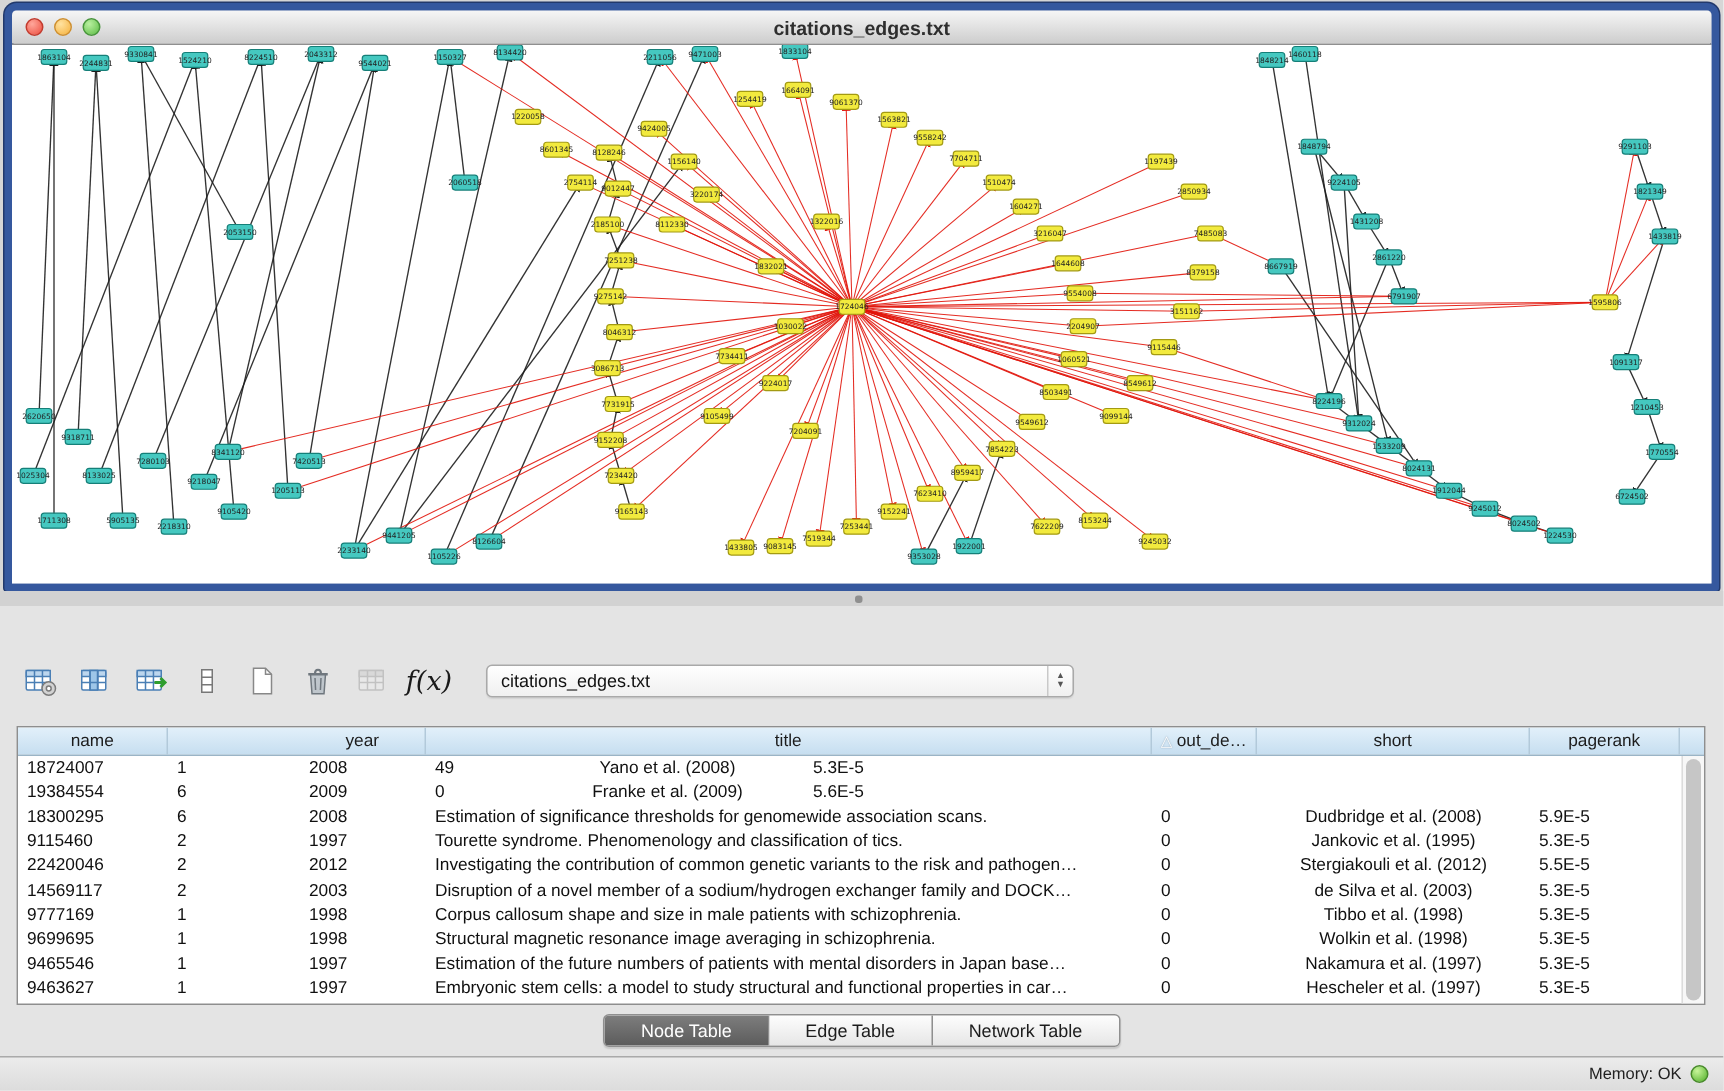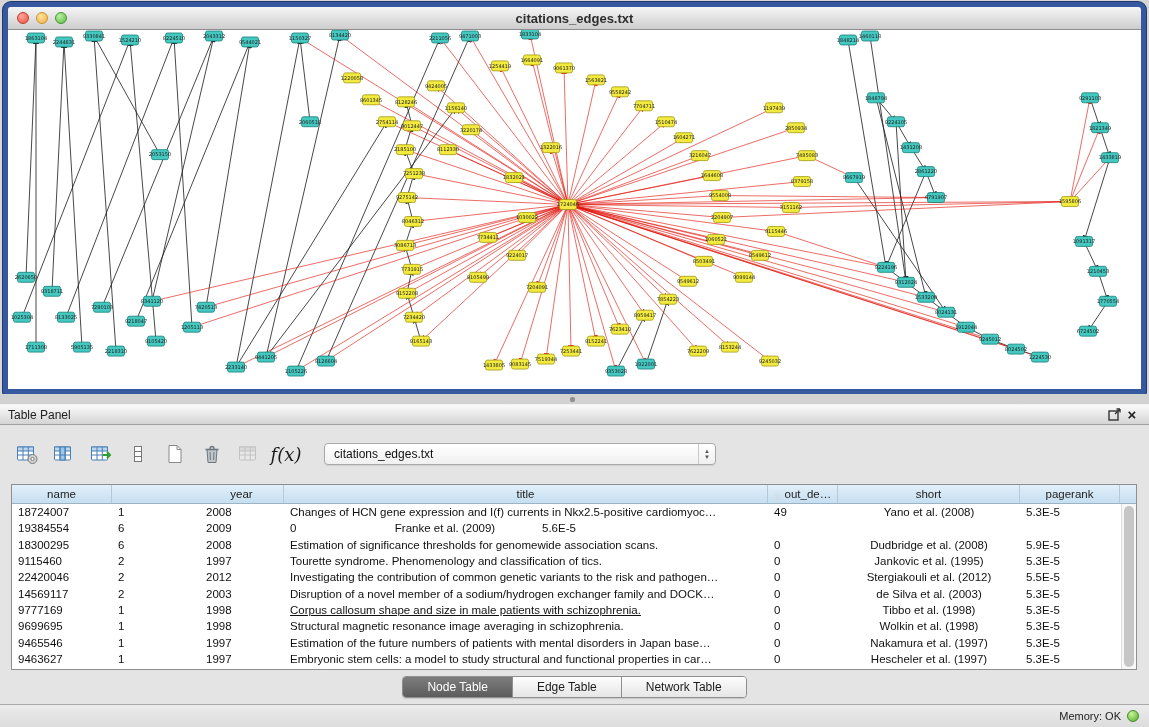--- a/index.html
+++ b/index.html
@@ -739,31 +739,20 @@
         </g>
       </svg>
   </div>
 </div>
 
 <div class="splitter">
   <div class="grip"></div>
 </div>
 
 <div class="table-panel">
-  <div class="panel-header">
-    <span class="ptitle">Table Panel</span>
-    <span class="spacer"></span>
-    <span class="ph-icon">
-      <svg width="13" height="13" viewBox="0 0 13 13">
-          <rect x="1" y="3" width="9" height="9" fill="none" stroke="#333" stroke-width="1.4"></rect>
-          <path d="M7 6 L12 1 M12 1 L8.5 1 M12 1 L12 4.5" stroke="#333" stroke-width="1.4" fill="none"></path>
-        </svg>
-    </span>
-    <span class="ph-icon ph-close">×</span>
-  </div>
 
   <div class="toolbar" id="toolbar">
       <div class="tb-btn">
         <svg width="22" height="22" viewBox="0 0 22 22">
           <rect x="1.5" y="4" width="16" height="13" rx="1" fill="#fff" stroke="#4a7fb5"></rect>
           <rect x="1.5" y="4" width="16" height="4" fill="#bcd6ee" stroke="#4a7fb5"></rect>
           <line x1="7" y1="4" x2="7" y2="17" stroke="#4a7fb5"></line>
           <line x1="12.3" y1="4" x2="12.3" y2="17" stroke="#4a7fb5"></line>
           <line x1="1.5" y1="12" x2="17.5" y2="12" stroke="#4a7fb5"></line>
           <circle cx="16.5" cy="16" r="4.5" fill="#d2d2d2" stroke="#7a7a7a"></circle>
@@ -856,21 +845,20 @@
         </div>
         <div class="hcell" style="width: 100px;">
           <span>pagerank</span>
         </div>
       </div>
     <div class="tbody" id="tbody">
         <div class="trow">
           <div class="tcell" style="width: 100px;">18724007</div>
           <div class="tcell" style="width: 88px;">1</div>
           <div class="tcell" style="width: 84px;">2008</div>
-          <div class="tcell" style="width: 484px;">Changes of HCN gene expression and I(f) currents in Nkx2.5-positive cardiomyoc…</div>
           <div class="tcell" style="width: 70px;">49</div>
           <div class="tcell center" style="width: 182px;">Yano et al. (2008)</div>
           <div class="tcell" style="width: 100px;">5.3E-5</div>
         </div>
         <div class="trow">
           <div class="tcell" style="width: 100px;">19384554</div>
           <div class="tcell" style="width: 88px;">6</div>
           <div class="tcell" style="width: 84px;">2009</div>
           <div class="tcell" style="width: 70px;">0</div>
           <div class="tcell center" style="width: 182px;">Franke et al. (2009)</div>
@@ -909,21 +897,21 @@
           <div class="tcell" style="width: 84px;">2003</div>
           <div class="tcell" style="width: 484px;">Disruption of a novel member of a sodium/hydrogen exchanger family and DOCK…</div>
           <div class="tcell" style="width: 70px;">0</div>
           <div class="tcell center" style="width: 182px;">de Silva et al. (2003)</div>
           <div class="tcell" style="width: 100px;">5.3E-5</div>
         </div>
         <div class="trow">
           <div class="tcell" style="width: 100px;">9777169</div>
           <div class="tcell" style="width: 88px;">1</div>
           <div class="tcell" style="width: 84px;">1998</div>
-          <div class="tcell" style="width: 484px; text-decoration: underline;">Corpus callosum shape and size in male patients with schizophrenia.</div>
+          <div class="tcell" style="width: 484px;">Corpus callosum shape and size in male patients with schizophrenia.</div>
           <div class="tcell" style="width: 70px;">0</div>
           <div class="tcell center" style="width: 182px;">Tibbo et al. (1998)</div>
           <div class="tcell" style="width: 100px;">5.3E-5</div>
         </div>
         <div class="trow">
           <div class="tcell" style="width: 100px;">9699695</div>
           <div class="tcell" style="width: 88px;">1</div>
           <div class="tcell" style="width: 84px;">1998</div>
           <div class="tcell" style="width: 484px;">Structural magnetic resonance image averaging in schizophrenia.</div>
           <div class="tcell" style="width: 70px;">0</div>

